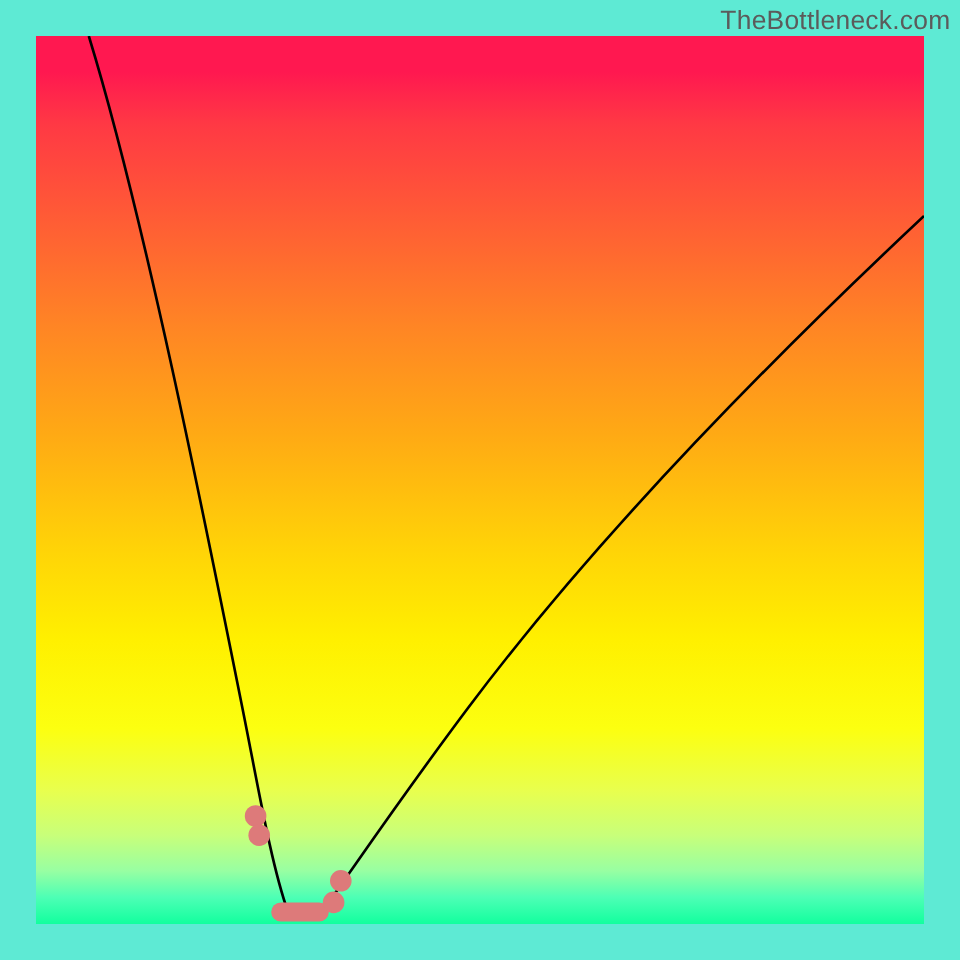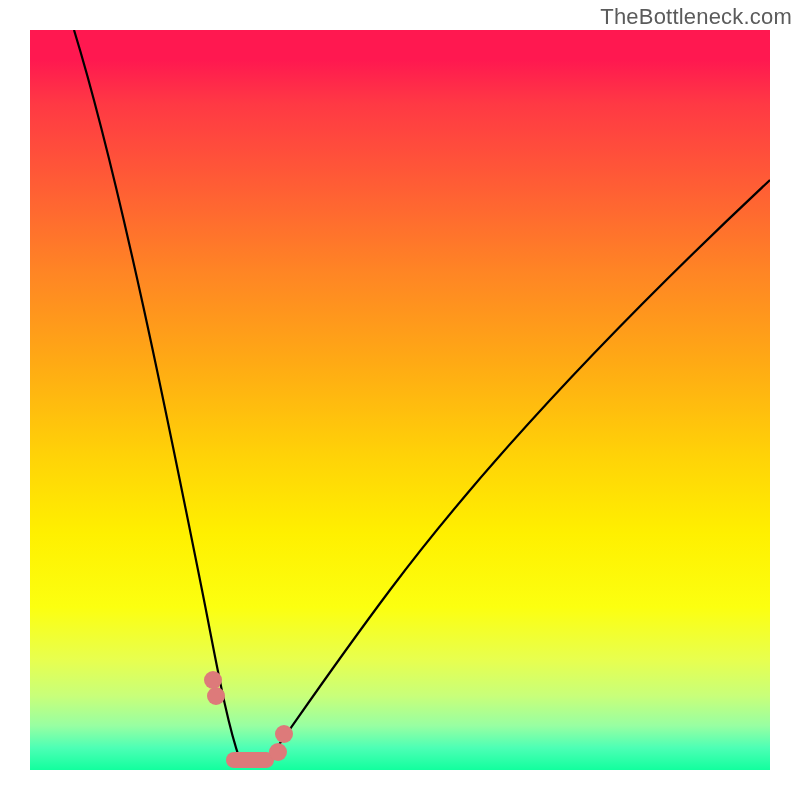--- a/index.html
+++ b/index.html
@@ -8,21 +8,21 @@
     width: 800px;
     height: 800px;
     background: #000;
     overflow: hidden;
     font-family: Arial, Helvetica, sans-serif;
   }
   .wrap {
     position: relative;
     width: 800px;
     height: 800px;
-    background: #ffffff;
+    background: #5eead4;
   }
   .plot {
     position: absolute;
     left: 30px;
     top: 30px;
     width: 740px;
     height: 740px;
     background: linear-gradient(to bottom,
       #ff1850 0%,
       #ff1850 4%,

